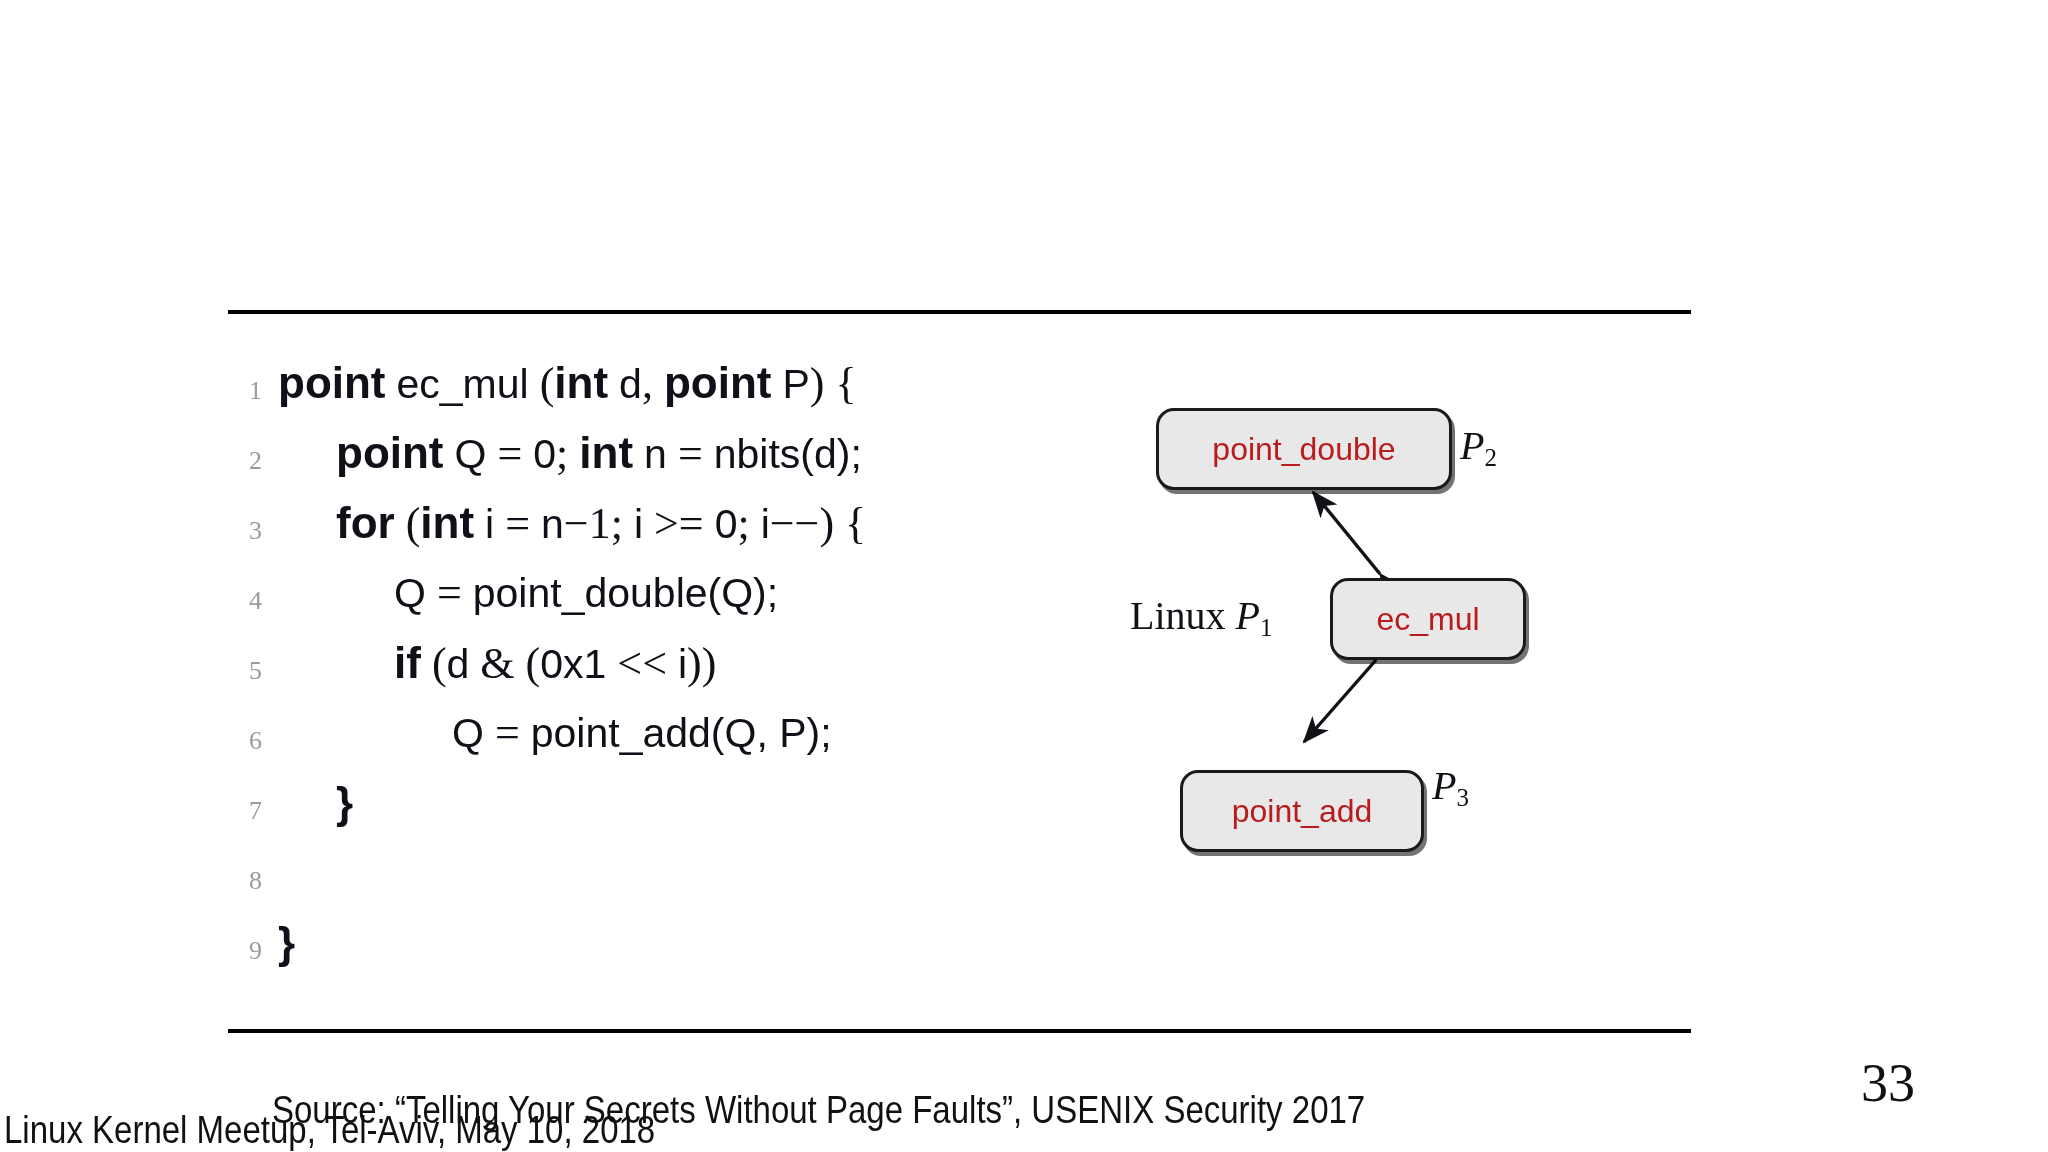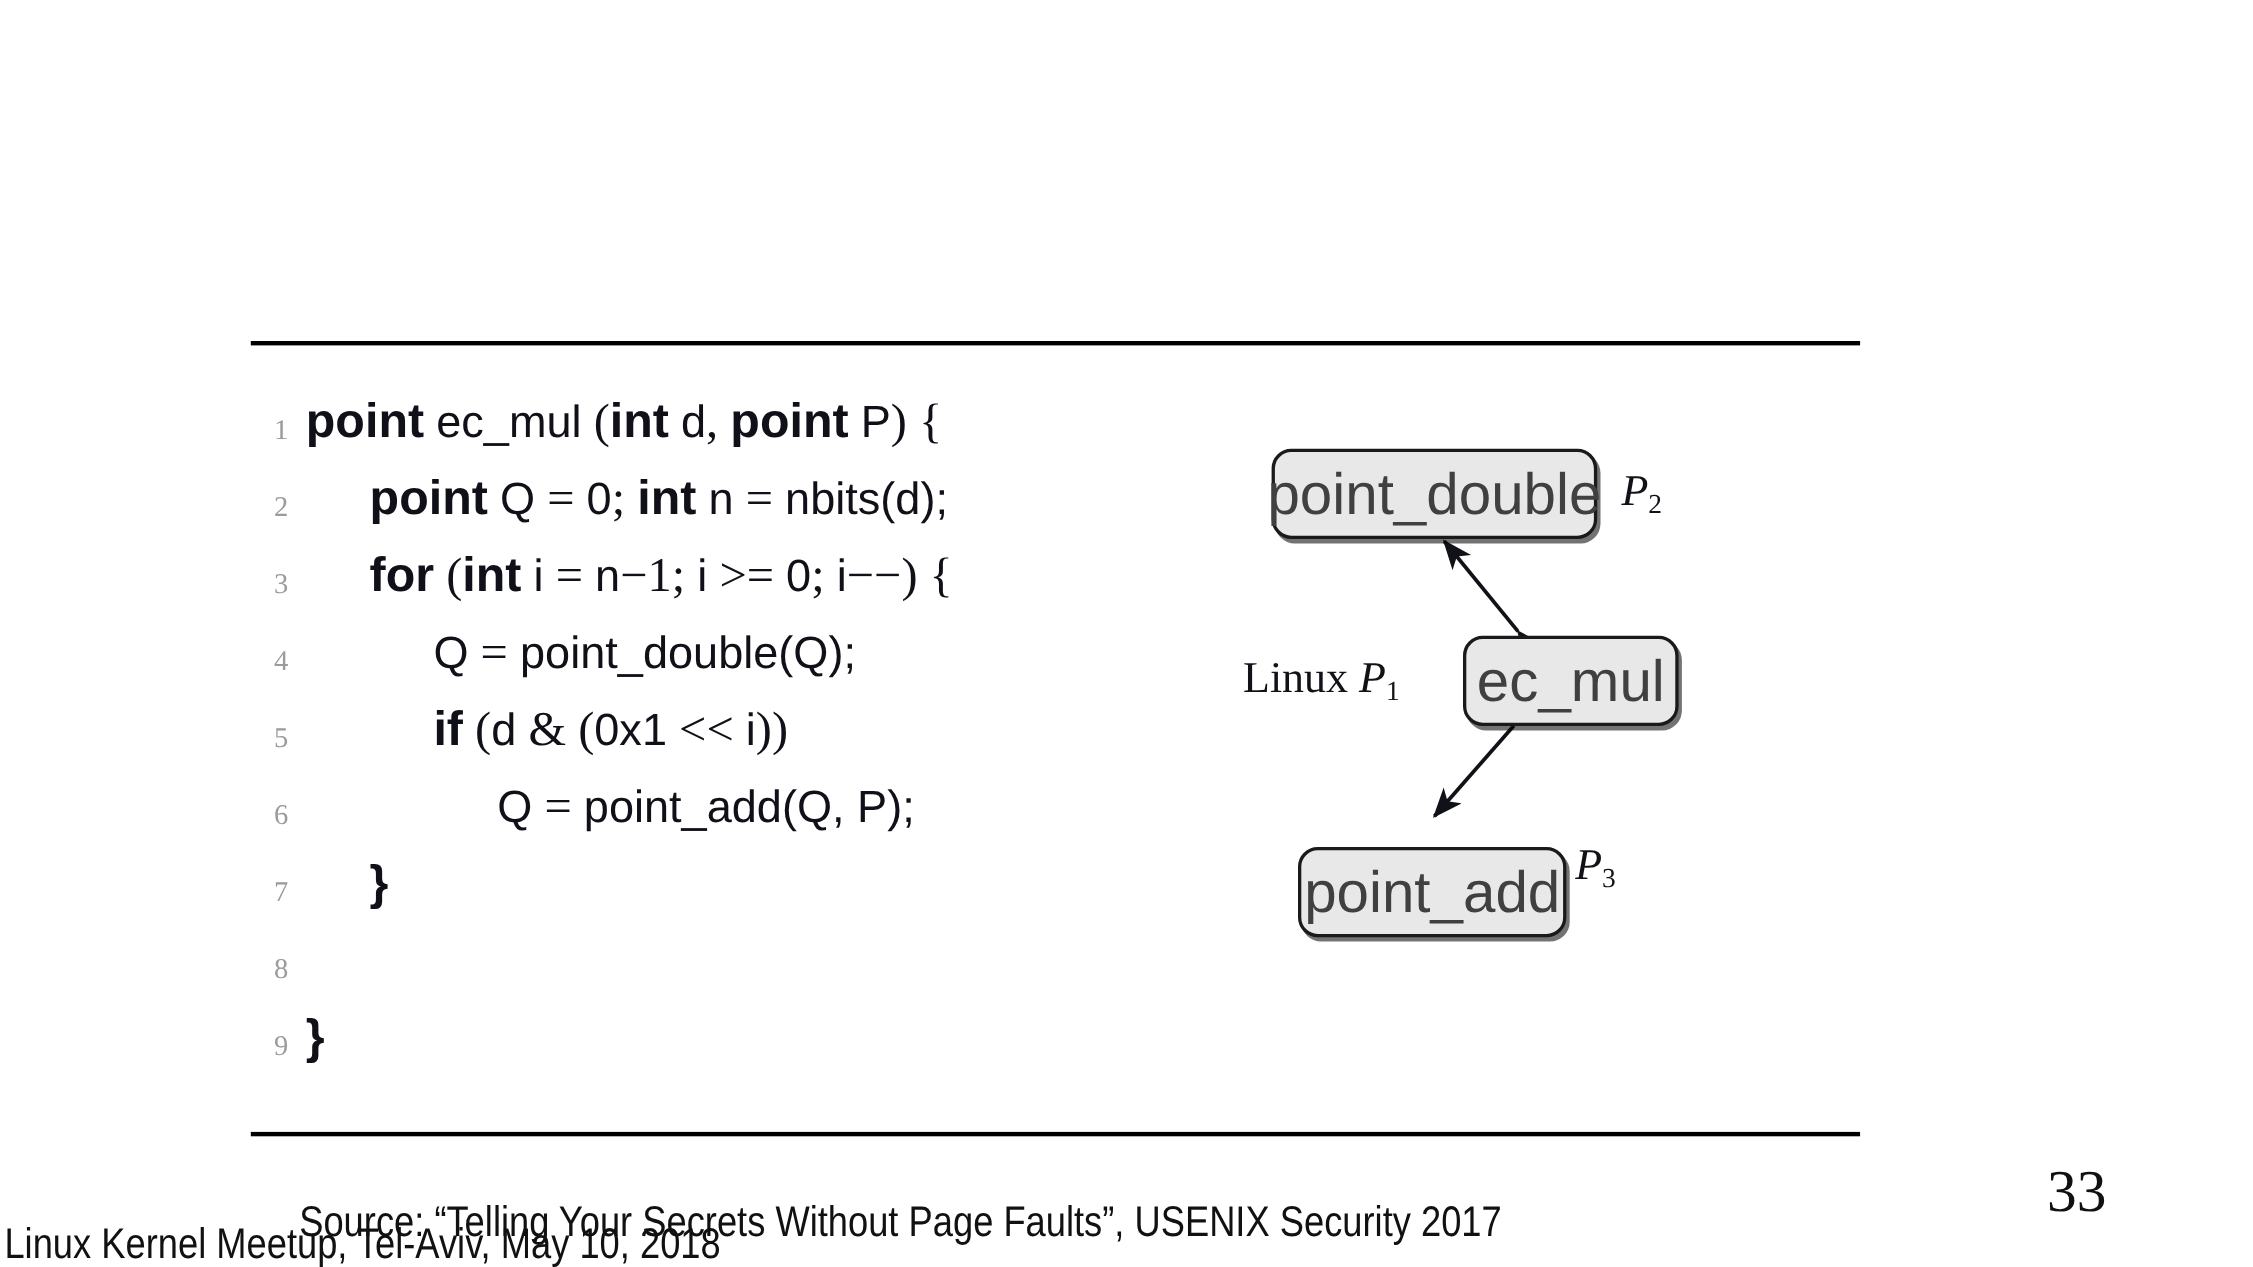--- a/index.html
+++ b/index.html
@@ -89,22 +89,22 @@
   .node-box {
     position: absolute;
     background: #e8e8e8;
     border: 3px solid #1a1a1a;
     border-radius: 18px;
     box-shadow: 3px 4px 0 rgba(0,0,0,0.55);
     display: flex;
     align-items: center;
     justify-content: center;
     font-family: "Liberation Sans", sans-serif;
-    font-size: 53px;
-    color: #404040;
+    font-size: 32px;
+    color: #b91c1c;
     white-space: pre;
   }
   #node-point-double {
     left: 48px;
     top: 78px;
     width: 290px;
     height: 76px;
   }
   #node-ec-mul {
     left: 222px;
@@ -125,21 +125,21 @@
     font-size: 40px;
     color: #111118;
   }
   .node-label sub {
     font-size: 25px;
     font-style: normal;
     vertical-align: baseline;
     position: relative;
     top: 7px;
   }
-  #label-p2 { left: 366px; top: 92px; text-align: right; }
+  #label-p2 { left: 352px; top: 92px; text-align: right; }
   #label-p3 { left: 324px; top: 432px; text-align: right; }
   #label-p1 {
     left: 22px;
     top: 262px;
     font-style: normal;
   }
   #label-p1 .pv { font-style: italic; }
 
   #arrow-layer {
     position: absolute;

